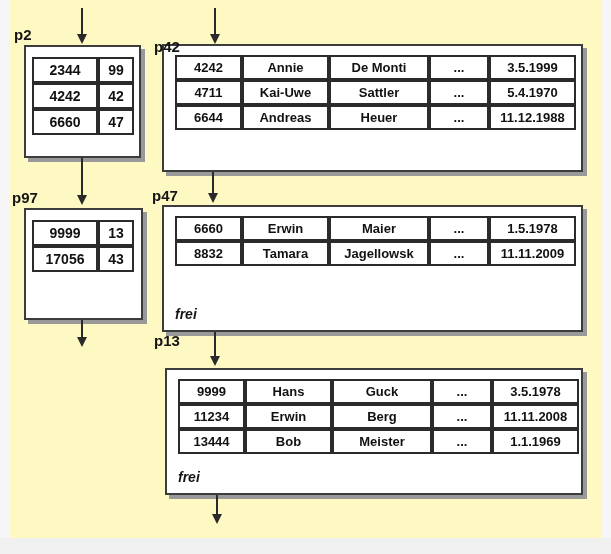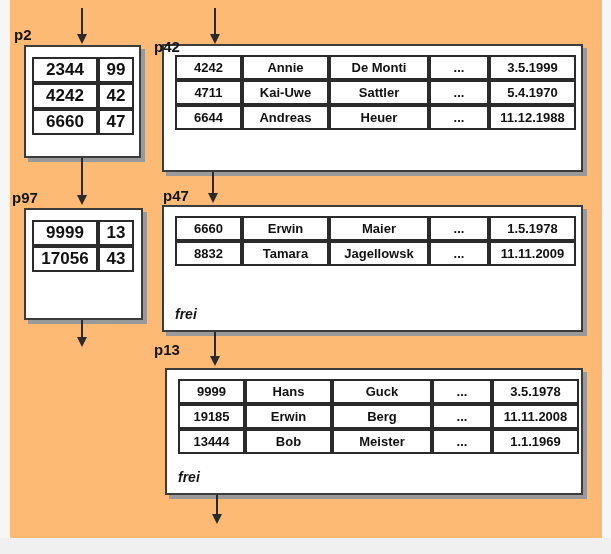--- a/index.html
+++ b/index.html
@@ -1,21 +1,21 @@
 <!DOCTYPE html>
 <html><head>
 <meta charset="utf-8">
 <style>
   * { box-sizing: border-box; margin: 0; padding: 0; }
   html, body { background: #ffffff; }
   .canvas {
     position: relative;
     width: 611px;
     height: 554px;
-    background: #fdba74;
+    background: #fef9c3;
     font-family: "Liberation Sans", sans-serif;
     overflow: hidden;
   }
   
   .edge { position: absolute; z-index: 0; }
   .edge-left   { left: 0; top: 0; width: 10px; height: 554px; background: #f6f6f6; }
   .edge-right  { right: 0; top: 0; width: 9px; height: 554px; background: #f6f6f6; }
   .edge-bottom { left: 0; bottom: 0; width: 611px; height: 16px; background: #f0f0f0; }
 
   .page-label {
@@ -43,21 +43,21 @@
     border: 2px solid #2b2b2b;
     background: #ffffff;
     text-align: center;
     vertical-align: middle;
     font-weight: 700;
     color: #111111;
     white-space: nowrap;
     overflow: hidden;
     padding: 0 2px;
   }
-  .idx td  { height: 26px; font-size: 17px; }
+  .idx td  { height: 26px; font-size: 14px; }
   .dat td  { height: 25px; font-size: 13px; }
   .free-label {
     position: absolute;
     font-size: 14px;
     font-style: italic;
     font-weight: 600;
     color: #151515;
   }
   .varrow {
     position: absolute;
@@ -164,21 +164,21 @@
       </tr>
       <tr>
         <td>17056</td>
         <td>43</td>
       </tr>
     </tbody>
       </table>
   </div>
   <div class="varrow" style="left:81px; top:320px; height:18px;"></div>
 
-  <div class="page-label" style="left:152px; top:188px;margin-left:11px;">p47</div>
+  <div class="page-label" style="left:152px; top:188px;">p47</div>
   <div class="page-box" style="left:162px; top:205px; width:421px; height:127px;">
     <table class="rec dat" style="left:11px; top:9px; width:401px;">
       <colgroup>
           <col style="width:67px">
           <col style="width:87px">
           <col style="width:100px">
           <col style="width:60px">
           <col style="width:87px">
         </colgroup>
       <tbody>
@@ -195,40 +195,40 @@
         <td>Jagellowsk</td>
         <td>...</td>
         <td>11.11.2009</td>
       </tr>
     </tbody>
       </table>
     <div class="free-label" style="left:11px; bottom:8px;">frei</div>
   </div>
   <div class="varrow" style="left:214px; top:332px; height:25px;"></div>
 
-  <div class="page-label" style="left:154px; top:342px;text-align:right;">p13</div>
+  <div class="page-label" style="left:154px; top:333px;text-align:right;">p13</div>
   <div class="page-box" style="left:165px; top:368px; width:418px; height:127px;">
     <table class="rec dat" style="left:11px; top:9px; width:401px;">
       <colgroup>
           <col style="width:67px">
           <col style="width:87px">
           <col style="width:100px">
           <col style="width:60px">
           <col style="width:87px">
         </colgroup>
       <tbody>
           <tr>
         <td>9999</td>
         <td>Hans</td>
         <td>Guck</td>
         <td>...</td>
         <td>3.5.1978</td>
       </tr>
       <tr>
-        <td>19185</td>
+        <td>11234</td>
         <td>Erwin</td>
         <td>Berg</td>
         <td>...</td>
         <td>11.11.2008</td>
       </tr>
       <tr>
         <td>13444</td>
         <td>Bob</td>
         <td>Meister</td>
         <td>...</td>

